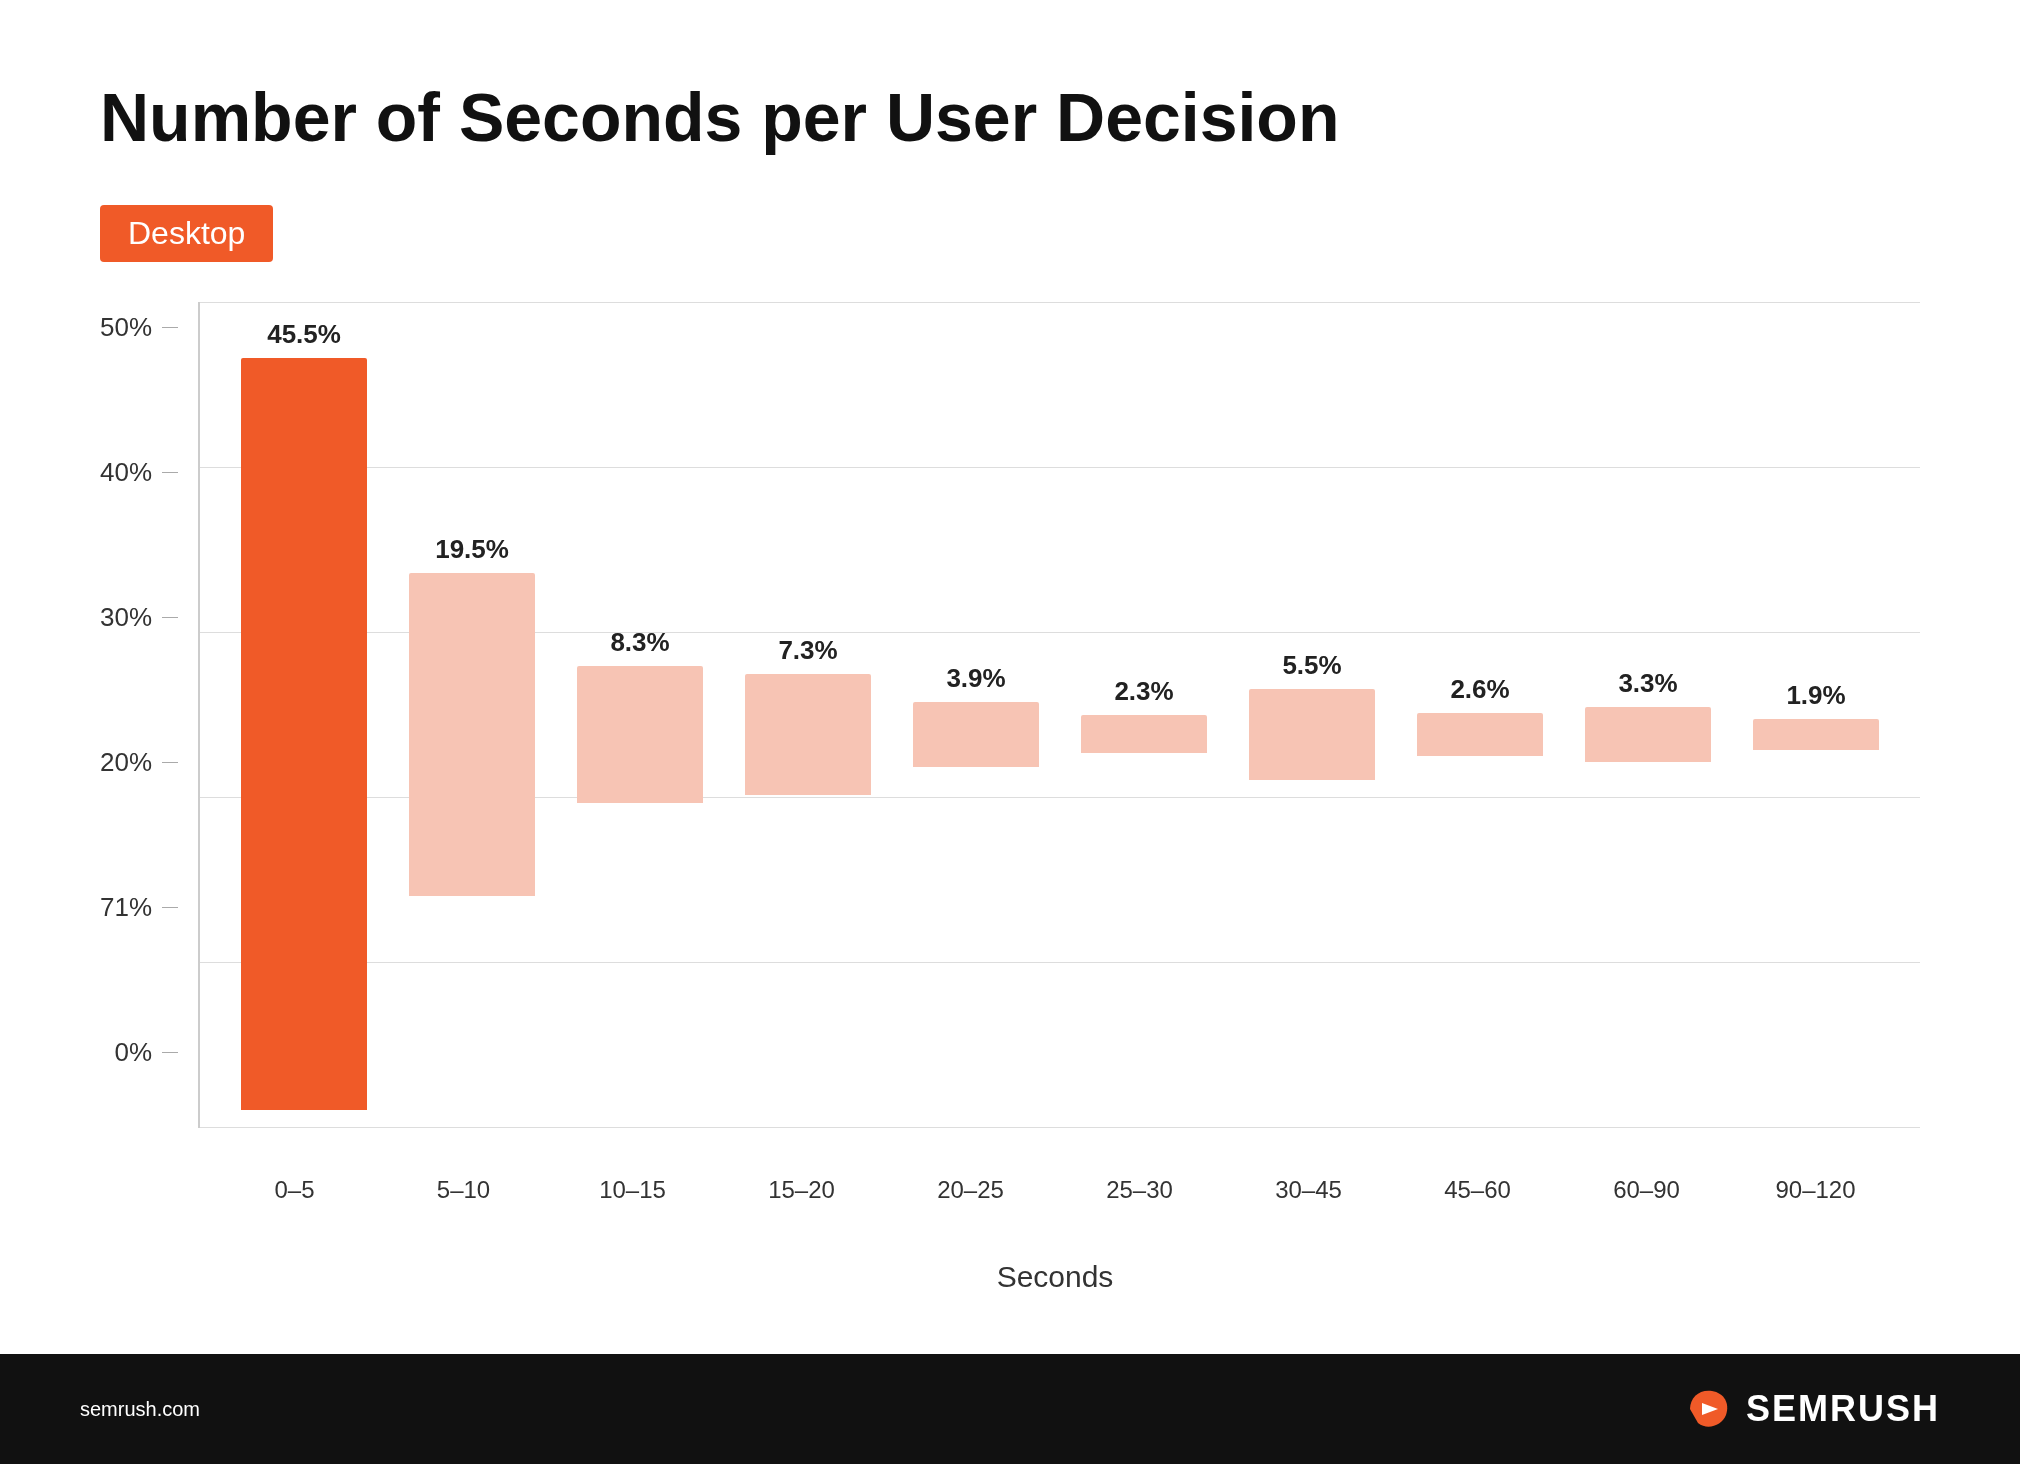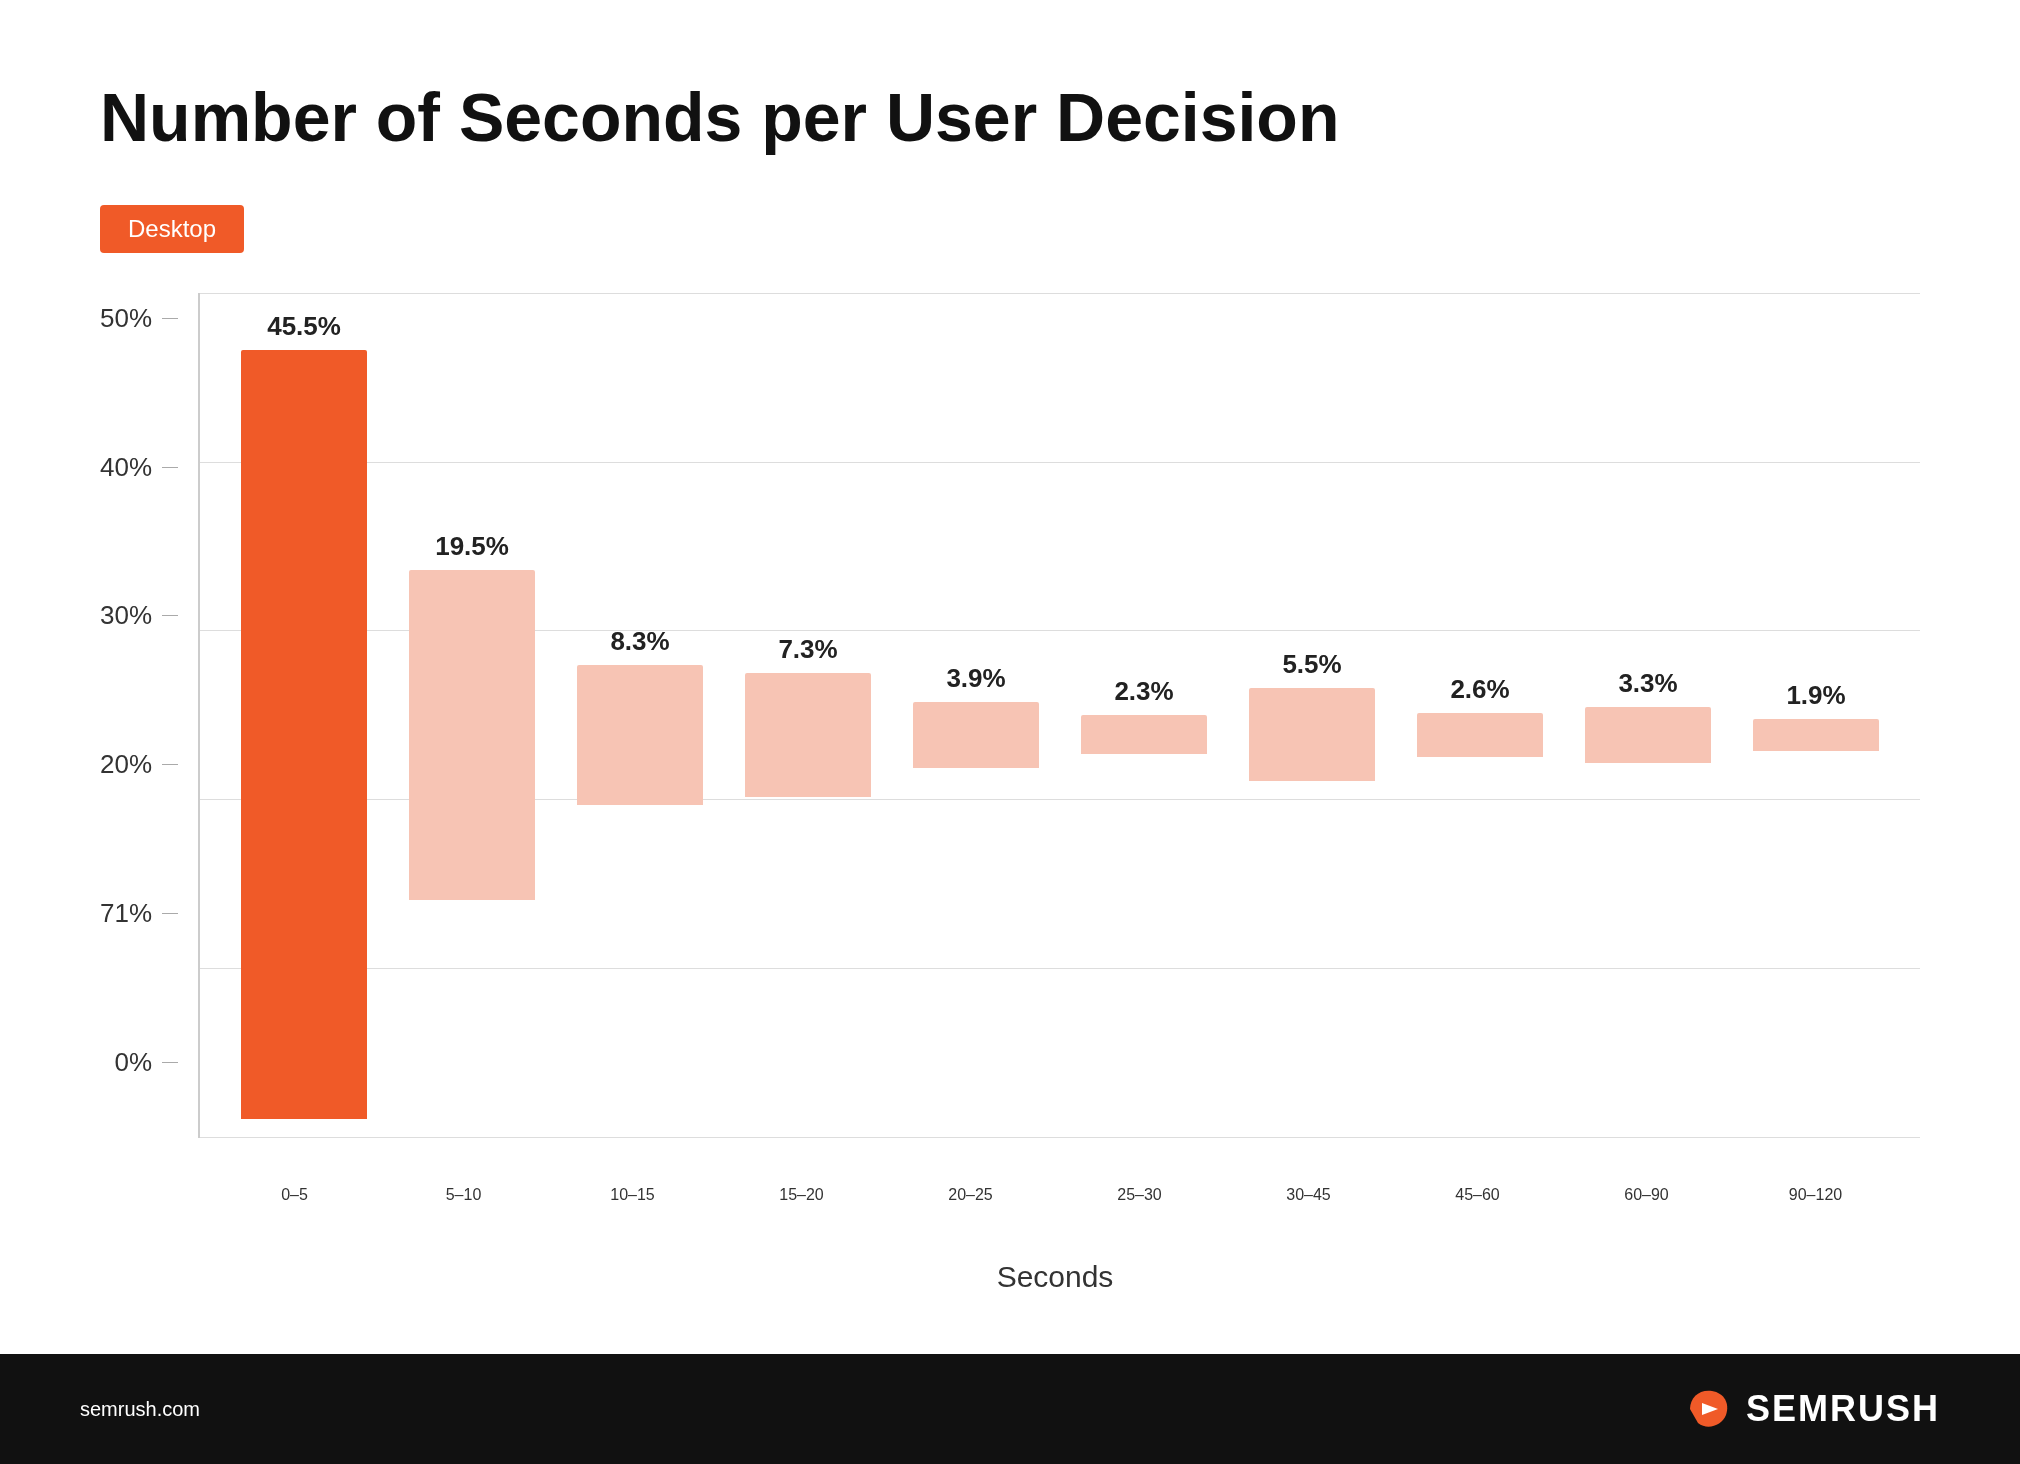--- a/index.html
+++ b/index.html
@@ -24,21 +24,21 @@
       line-height: 1.1;
       margin-bottom: 50px;
     }
     .legend-area {
       margin-bottom: 40px;
     }
     .legend-badge {
       display: inline-block;
       background: #f05a28;
       color: #ffffff;
-      font-size: 24px;
+      font-size: 32px;
       font-weight: 500;
       padding: 10px 28px;
       border-radius: 4px;
     }
     .chart-container {
       flex: 1;
       display: flex;
       flex-direction: column;
       gap: 40px;
     }
@@ -132,21 +132,21 @@
       padding-right: 20px;
     }
     .x-labels {
       flex: 1;
       display: flex;
       padding: 0 20px;
     }
     .x-label {
       flex: 1;
       text-align: center;
-      font-size: 16px;
+      font-size: 24px;
       color: #333333;
     }
     .x-axis-title {
       text-align: center;
       font-size: 30px;
       color: #333333;
       margin-top: 16px;
       padding-left: 90px;
     }
     .footer {

